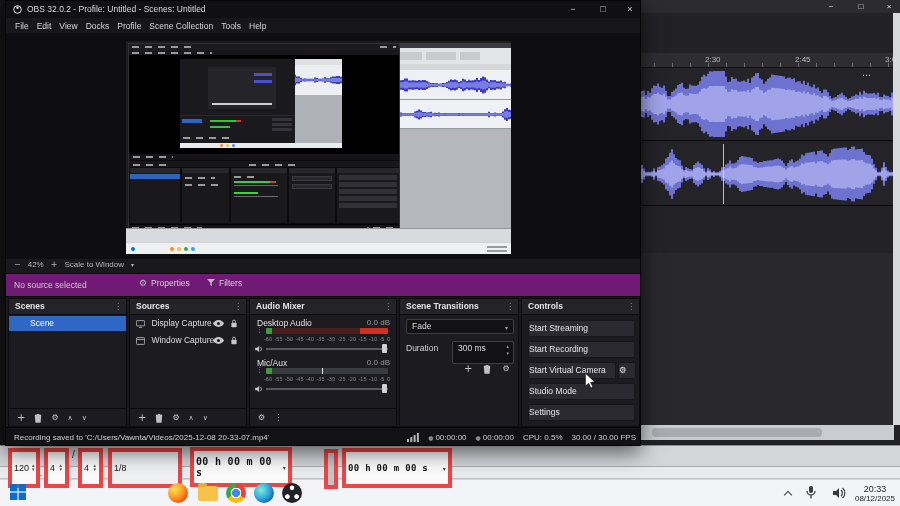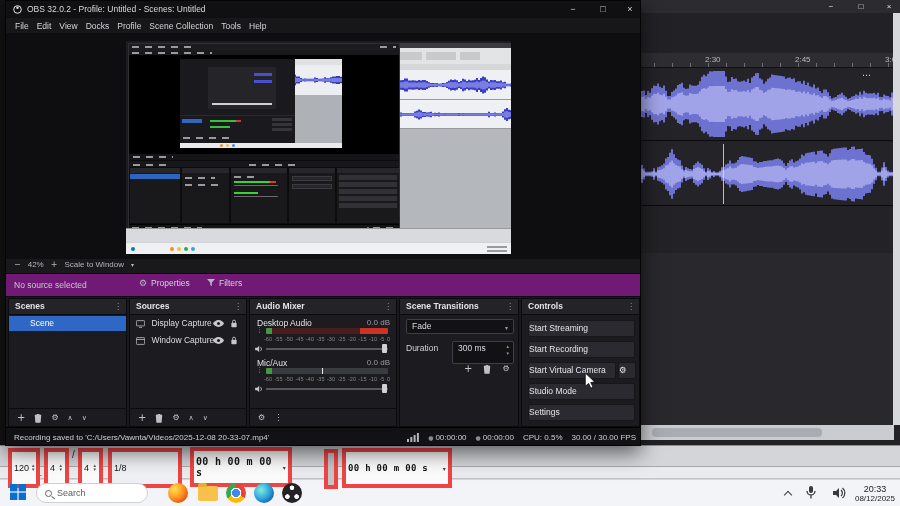--- a/index.html
+++ b/index.html
@@ -171,24 +171,20 @@
     <span>Stopped.</span>
   </div>
 
   <div class="ab taskbar"></div>
   <svg class="ab" style="left:10px;top:484px;z-index:6" width="16" height="16" viewBox="0 0 16 16">
     <rect x="0" y="0" width="7.4" height="7.4" fill="#0a6ed1"></rect>
       <rect x="8.6" y="0" width="7.4" height="7.4" fill="#0a6ed1"></rect>
     <rect x="0" y="8.6" width="7.4" height="7.4" fill="#0a6ed1"></rect>
       <rect x="8.6" y="8.6" width="7.4" height="7.4" fill="#0a6ed1"></rect>
   </svg>
-  <div class="search-pill" style="z-index:6">
-    <span class="mag"></span>
-    <span>Search</span>
-  </div>
   <div class="tico" style="left:168px;z-index:6;background:radial-gradient(circle at 32% 30%,#ffe14d,#ff9726 45%,#e1420a 85%)"></div>
   <div class="folder" style="left:198px;z-index:6"></div>
   <div class="tico" style="left:226px;z-index:6;background:radial-gradient(circle at center,#4285f4 0 27%,#fff 28% 37%,transparent 38%),conic-gradient(#ea4335 0 33%,#fbbc05 0 66%,#34a853 0 100%)"></div>
   <div class="tico" style="left:254px;z-index:6;background:radial-gradient(circle at 35% 35%,#7df1d6,#35a7e0 45%,#0b57a4 85%)"></div>
   <div class="tico" style="left:282px;z-index:6;background:radial-gradient(circle at 50% 24%,#fff 0 2px,transparent 2.6px),radial-gradient(circle at 27% 68%,#fff 0 2px,transparent 2.6px),radial-gradient(circle at 73% 68%,#fff 0 2px,transparent 2.6px),#232327"></div>
   <span class="chev-up" style="left:785px;top:492px;z-index:6"></span>
   <svg class="ab" style="left:805px;top:486px;z-index:6" width="12" height="14" viewBox="0 0 12 14">
     <rect x="4" y="0" width="4" height="7" rx="2" fill="#3a3a3e"></rect>
     <path d="M2 5a4 4 0 0 0 8 0" fill="none" stroke="#3a3a3e" stroke-width="1.3"></path>
     <line x1="6" y1="9.5" x2="6" y2="12.5" stroke="#3a3a3e" stroke-width="1.3"></line>

